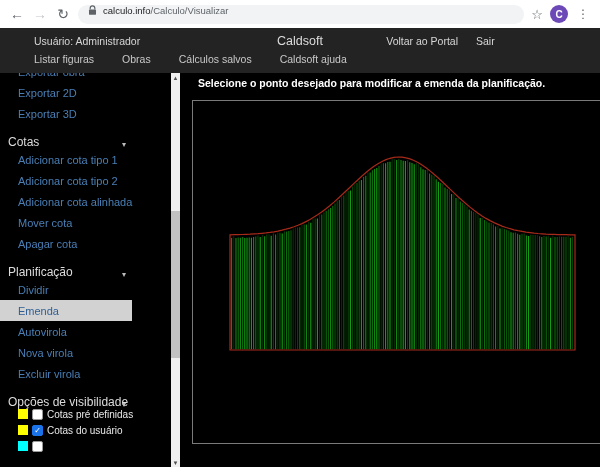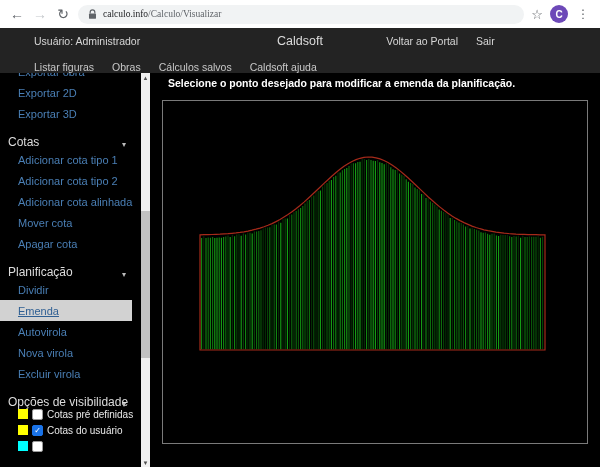--- a/index.html
+++ b/index.html
@@ -5,47 +5,47 @@
   * { margin:0; padding:0; box-sizing:border-box; }
   html,body { width:600px; height:467px; overflow:hidden; background:#000;
               font-family:"Liberation Sans", sans-serif; }
 
   
   .browser-bar { height:28px; background:#fff; display:flex; align-items:center;
                  gap:7px; padding:0 9px; }
   .nav-ico { font-size:14px; color:#5f6368; line-height:1; cursor:default; width:16px; text-align:center; }
   .nav-ico.disabled { color:#c4c7cb; }
   .url-pill { flex:1; height:19px; background:#f1f3f4; border-radius:10px;
-              display:flex; align-items:center; padding:0 10px; gap:6px; overflow:hidden;font-family:Liberation Serif, serif; }
+              display:flex; align-items:flex-start; padding:0 10px; gap:6px; overflow:hidden; }
   .url-text { font-size:9.5px; color:#202124; white-space:nowrap; }
   .url-text .path { color:#5f6368; }
   .star { font-size:13px; color:#5f6368; }
   .avatar { width:18px; height:18px; border-radius:50%; color:#fff; font-size:10px;
             display:flex; align-items:center; justify-content:center; font-weight:bold; }
   .kebab { font-size:12px; color:#5f6368; padding:0 2px; }
 
   
   .app-band { height:45px; background:#232323; }
   .hdr-row { height:25px; display:grid; grid-template-columns:1fr auto 1fr;
              align-items:center; }
   .user-label { font-size:10.5px; color:#d6d6d6; padding-left:34px; white-space:nowrap; }
   .app-title { font-size:12.5px; color:#dcdcdc; }
   .hdr-links { display:flex; justify-content:center; gap:18px; padding-right:42px; }
   .hdr-link { font-size:10.5px; color:#d6d6d6; white-space:nowrap; cursor:pointer; }
-  .nav-row { height:20px; display:flex; gap:18px; padding-left:34px; align-items:flex-end; }
+  .nav-row { height:20px; display:flex; gap:28px; padding-left:34px; align-items:flex-start; }
   .nav-item { font-size:10.5px; color:#c8c8c8; white-space:nowrap; cursor:pointer; }
 
   
   .content { display:flex; height:395px; background:#000; }
-  .sidebar { width:150px; position:relative; background:#000; overflow:hidden; flex:none; }
+  .sidebar { width:180px; position:relative; background:#000; overflow:hidden; flex:none; }
   .sidebar-inner { position:absolute; top:0; left:0; width:132px; }
   .side-link { height:21px; display:flex; align-items:center; padding-left:18px;
                font-size:11px; color:#4a7fb5; cursor:pointer; white-space:nowrap; }
   .side-link.cut { margin-top:-12px; }
-  .side-link.selected { background:#d2d2d2; color:#2f5f93; text-decoration:underline; }
+  .side-link.selected { background:#d2d2d2; color:#2f5f93; }
   .side-header { height:25px; display:flex; align-items:flex-end; padding-left:8px;
                  font-size:12px; color:#dcdcdc; position:relative; cursor:pointer; white-space:nowrap; }
   .side-header .chev { position:absolute; right:6px; font-size:8px; color:#bbb; }
   .check-row { height:16px; display:flex; align-items:flex-start; padding-left:18px; gap:4px; }
   .swatch { width:10px; height:10px; flex:none; }
   .cbx { width:11px; height:11px; flex:none; border-radius:2px; background:#fff;
          border:1px solid #9a9a9a; display:flex; align-items:center; justify-content:center;
          font-size:8px; color:#fff; line-height:1; cursor:pointer; }
   .cbx.checked { background:#1a73e8; border-color:#1a73e8; }
   .check-label { font-size:10px; color:#e8e8e8; white-space:nowrap; }

